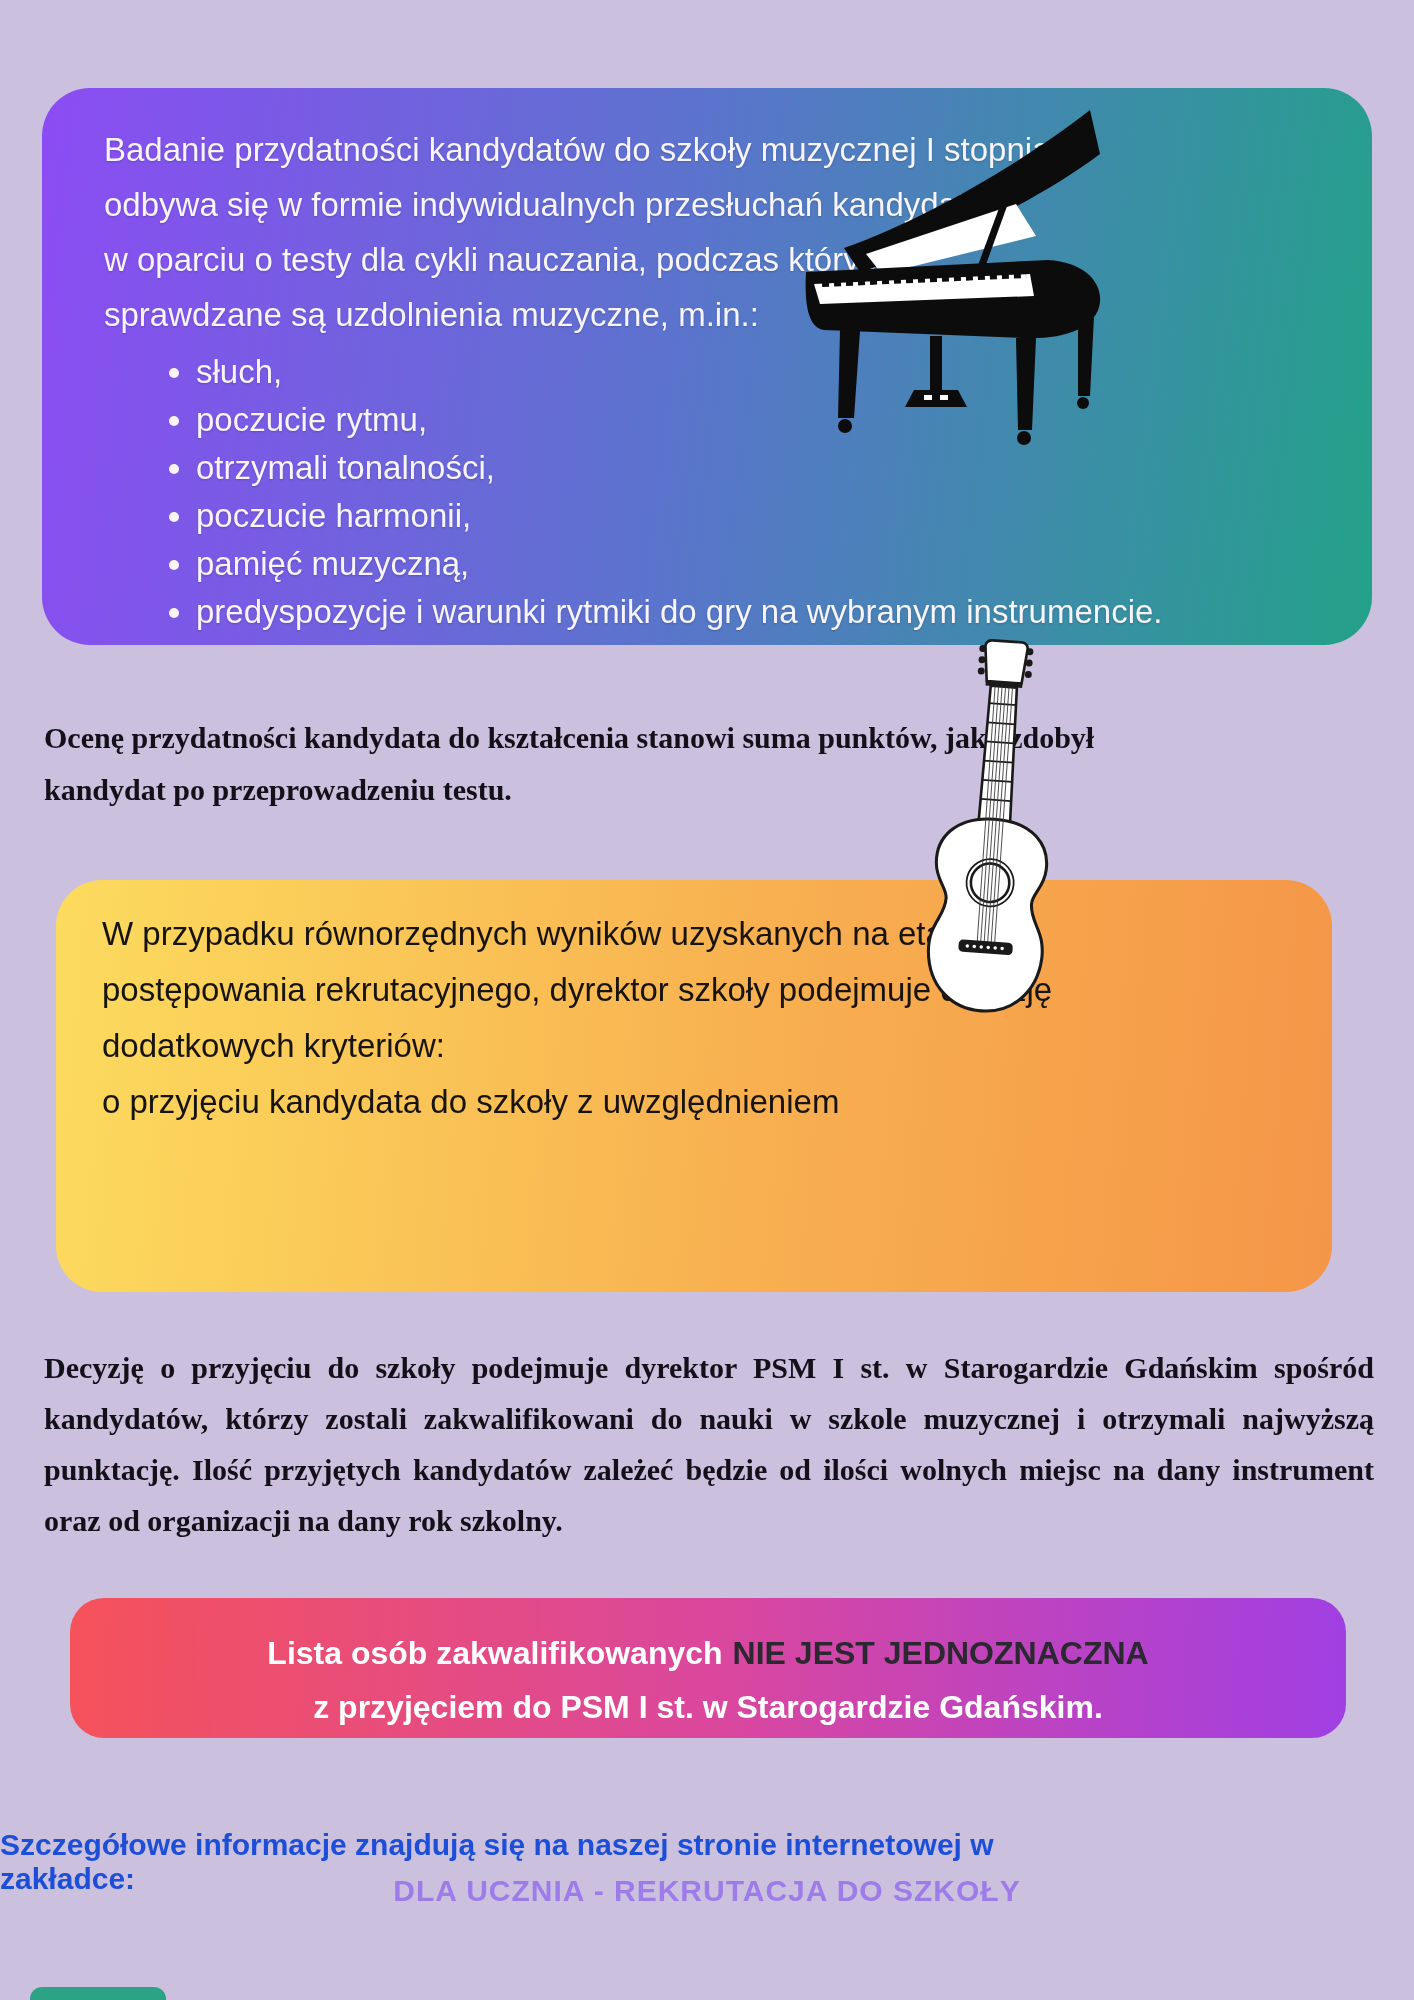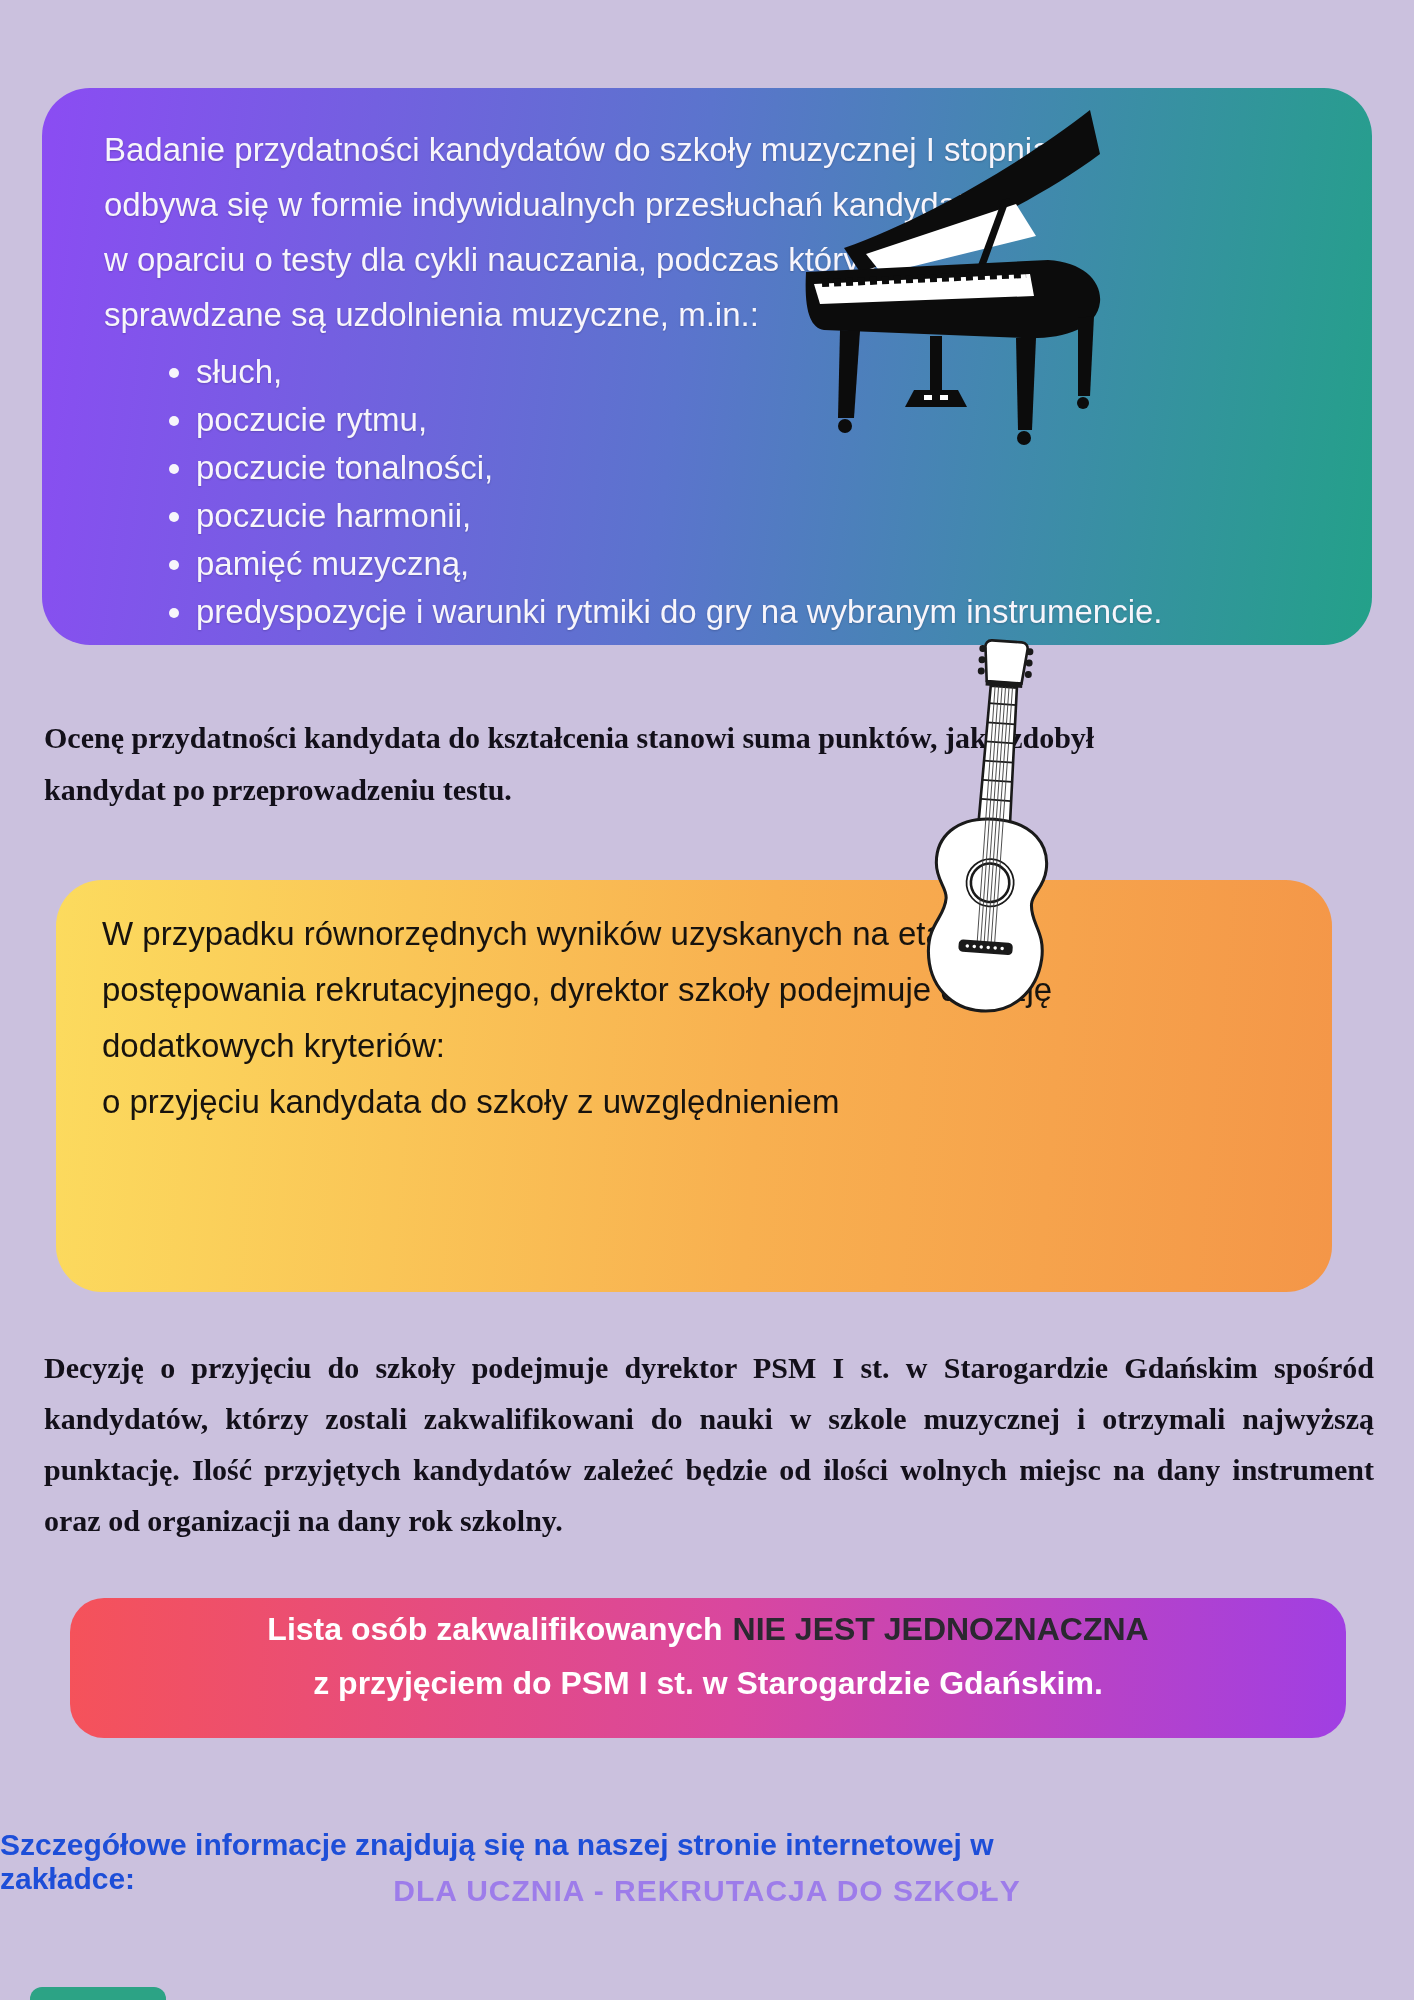--- a/index.html
+++ b/index.html
@@ -35,21 +35,21 @@
   .box-tiebreak .pline{line-height:56px;white-space:nowrap;}
   .box-tiebreak ul{margin:2px 0 0 0;padding:0 0 0 78px;}
   .box-tiebreak li{line-height:52px;max-width:830px;}
   .box-warning{
     left:70px;top:1598px;width:1276px;height:140px;
     border-radius:34px;
     background:linear-gradient(92deg,#f5525a 0%,#d9479f 52%,#a03fe3 100%);
     color:#ffffff;
     font-weight:bold;font-size:32px;
     text-align:center;
-    padding-top:4px;
+    padding-top:28px;
   }
   .box-warning .wline{line-height:54px;}
   .box-warning .dark{color:#2b2830;margin-left:10px;}
   
   .serif-note{
     position:absolute;left:44px;
     font-family:"Liberation Serif",serif;
     font-weight:bold;color:#13101a;
     font-size:30px;line-height:52px;
   }
@@ -82,21 +82,21 @@
   <div class="gbox box-suitability">
     <div>
       <div class="pline">Badanie przydatności kandydatów do szkoły muzycznej I stopnia</div>
       <div class="pline">odbywa się w formie indywidualnych przesłuchań kandydatów,</div>
       <div class="pline">w oparciu o testy dla cykli nauczania, podczas których</div>
       <div class="pline">sprawdzane są uzdolnienia muzyczne, m.in.:</div>
     </div>
     <ul>
       <li>słuch,</li>
       <li>poczucie rytmu,</li>
-      <li>poczucie tonalności,</li>
+      <li>otrzymali tonalności,</li>
       <li>poczucie harmonii,</li>
       <li>pamięć muzyczną,</li>
       <li>predyspozycje i warunki rytmiki do gry na wybranym instrumencie.</li>
     </ul>
   </div>
 
   <div class="piano-wrap">
     <svg width="340" height="360" viewBox="0 0 340 360">
 
       <path d="M66 152 C150 122 245 66 312 14 L322 58 C255 108 160 152 82 176 Z" fill="#0c0c0c"></path>

